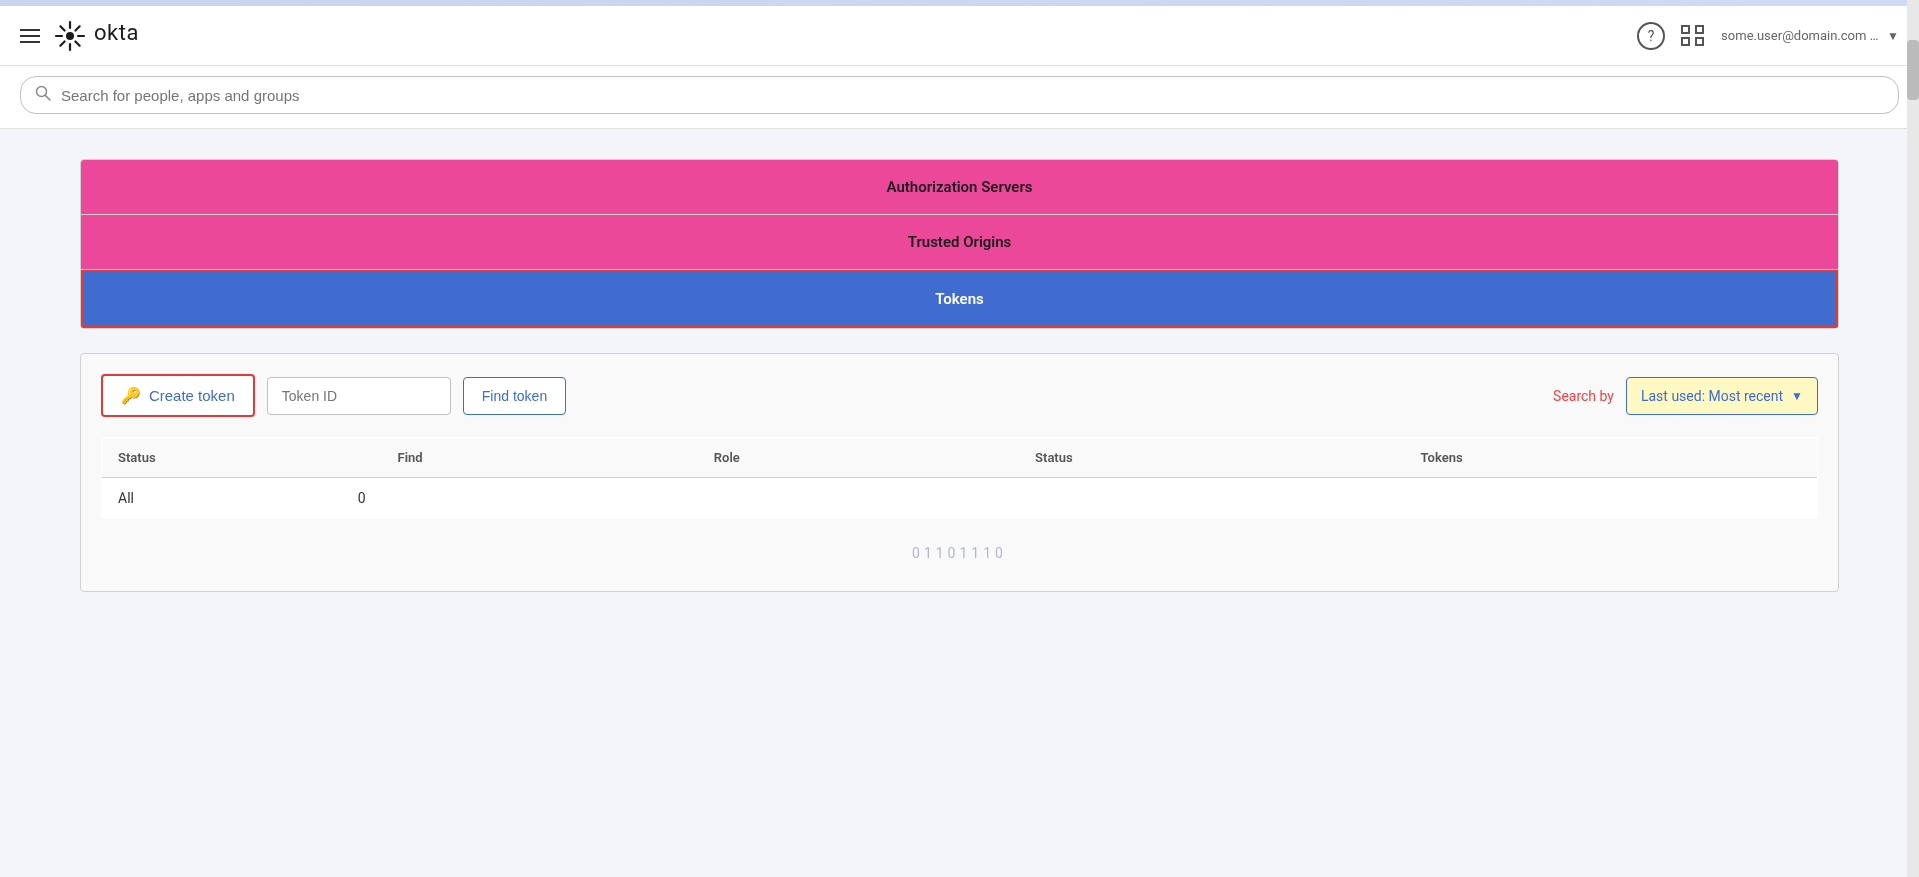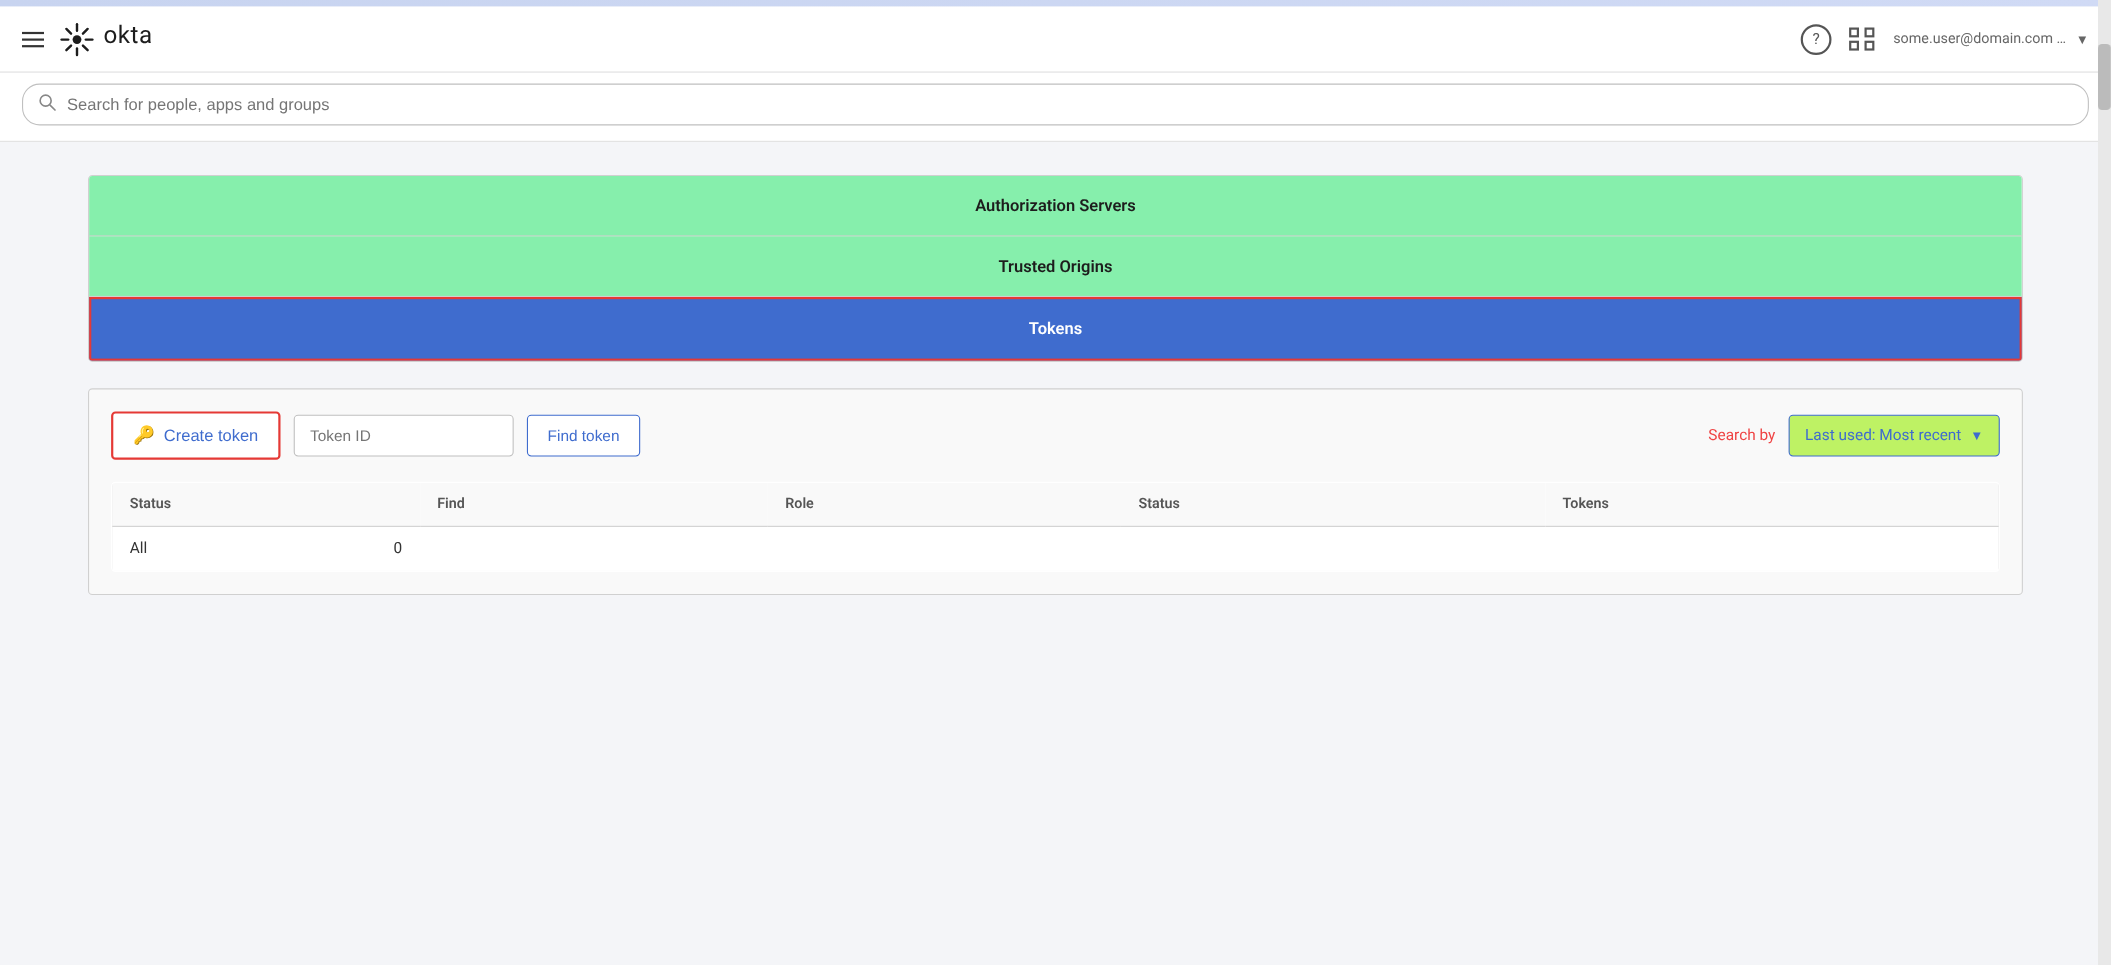--- a/index.html
+++ b/index.html
@@ -177,21 +177,21 @@
       background: #f9f9f9;
     }
     .tab-item {
       padding: 18px 20px;
       text-align: center;
       font-size: 15px;
       font-weight: 600;
       color: #1d1d1d;
       cursor: pointer;
       border-bottom: 1px solid #d0d0d0;
-      background: #86efac;
+      background: #ec4899;
     }
     .tab-item:last-child {
       border-bottom: none;
     }
     .tab-item.active {
       background: #3f6cce;
       color: #ffffff;
       border: 2px solid #e53935;
     }
 
@@ -225,21 +225,21 @@
     }
     .create-token-btn .key-icon {
       font-size: 16px;
     }
     .token-id-input {
       border: 1px solid #c0c0c0;
       border-radius: 4px;
       padding: 10px 14px;
       font-size: 14px;
       color: #999;
-      width: 200px;
+      width: 184px;
       outline: none;
       background: #fff;
     }
     .find-token-btn {
       background: #ffffff;
       border: 1px solid #3f6cce;
       color: #3f6cce;
       padding: 10px 18px;
       font-size: 14px;
       cursor: pointer;
@@ -253,21 +253,21 @@
     .search-by-select {
       display: flex;
       align-items: center;
       gap: 8px;
       border: 1px solid #3f6cce;
       color: #3f6cce;
       padding: 10px 14px;
       font-size: 14px;
       cursor: pointer;
       border-radius: 4px;
-      background: #bef264;
+      background: #fef9c3;
     }
     .select-arrow {
       font-size: 12px;
     }
 
     
     .tokens-table {
       width: 100%;
       border-collapse: collapse;
       background: #fff;
@@ -454,19 +454,20 @@
             </div>
           </td>
           <td></td>
           <td></td>
           <td></td>
           <td></td>
         </tr>
       </tbody>
     </table>
 
+    <div class="binary-text">01101110</div>
 
   </div>
 </div>
 
 <div class="scrollbar-track">
   <div class="scrollbar-thumb"></div>
 </div>
 
 </body></html>

